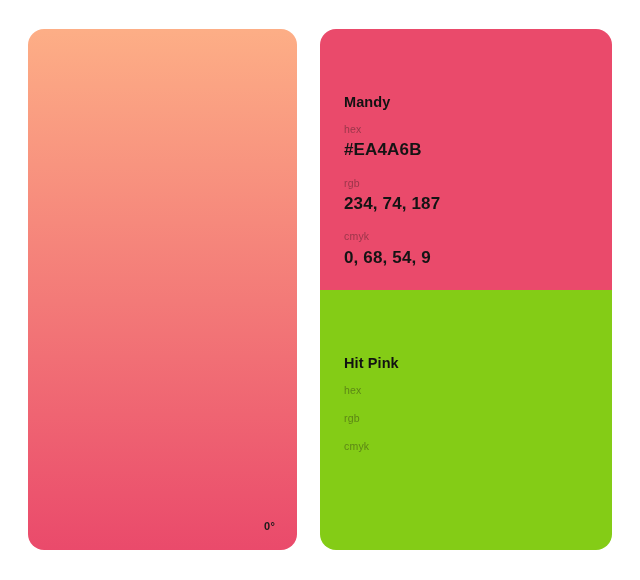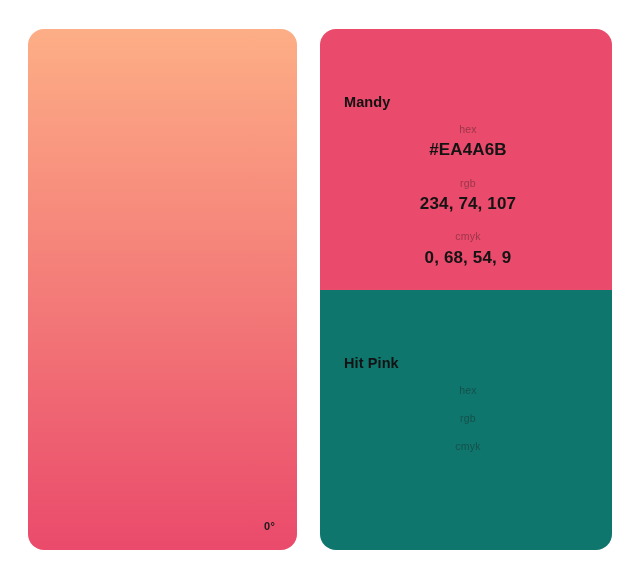--- a/index.html
+++ b/index.html
@@ -72,21 +72,20 @@
     font-size: 14.5px;
     font-weight: 700;
     color: #121212;
     letter-spacing: 0.1px;
     line-height: 1;
   }
   .swatch-fields {
     position: absolute;
     left: 24px;
     right: 20px;
-    text-align: center;
   }
   .field {
     margin-bottom: 13px;
   }
   .field:last-child {
     margin-bottom: 0;
   }
   .field-label {
     font-size: 10.5px;
     font-weight: 400;
@@ -122,30 +121,30 @@
 
     <div class="swatch swatch--top" style="background: rgb(234, 74, 107);">
       <div class="swatch-name">Mandy</div>
       <div class="swatch-fields">
         <div class="field">
           <div class="field-label">hex</div>
           <div class="field-value">#EA4A6B</div>
         </div>
         <div class="field">
           <div class="field-label">rgb</div>
-          <div class="field-value">234, 74, 107</div>
+          <div class="field-value">234, 74, 187</div>
         </div>
         <div class="field">
           <div class="field-label">cmyk</div>
           <div class="field-value">0, 68, 54, 9</div>
         </div>
       </div>
     </div>
 
-    <div class="swatch swatch--bottom" style="background: #0f766e; padding-left: 44px;">
+    <div class="swatch swatch--bottom" style="background: #84cc16; padding-left: 44px;">
       <div class="swatch-name">Hit Pink</div>
       <div class="swatch-fields">
         <div class="field">
           <div class="field-label">hex</div>
         </div>
         <div class="field">
           <div class="field-label">rgb</div>
         </div>
         <div class="field">
           <div class="field-label">cmyk</div>

